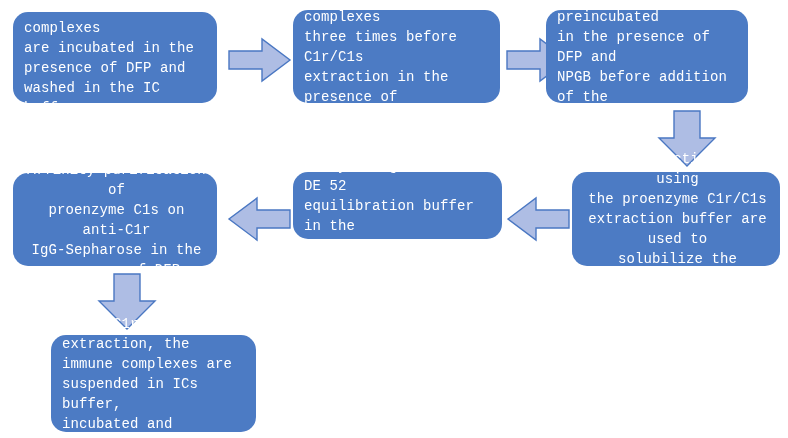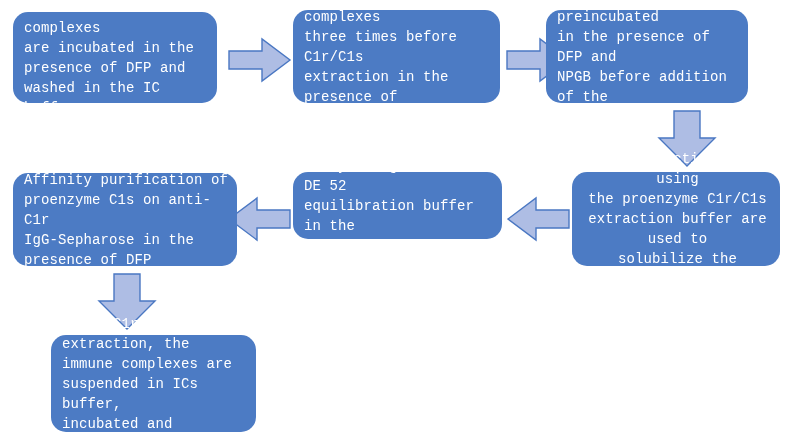--- a/index.html
+++ b/index.html
@@ -95,21 +95,21 @@
     <span class="step-text">The EDTA extracts are
 dialyzed against the DE 52
 equilibration buffer in the
 presence of DFP and NPGB</span>
   </div>
 
   <svg class="arrow" style="left:227px; top:196px;" width="64" height="46" viewBox="0 0 64 46">
     <polygon points="63,14 30,14 30,2 2,23 30,44 30,32 63,32"></polygon>
   </svg>
 
-  <div class="step-box" style="left:13px; top:173px; width:224px; height:93px;">
+  <div class="step-box" style="left:13px; top:173px; width:204px; height:93px;text-align:center;">
     <span class="step-text">Affinity purification of
 proenzyme C1s on anti-C1r
 IgG-Sepharose in the
 presence of DFP</span>
   </div>
 
   <svg class="arrow" style="left:97px; top:273px;" width="60" height="58" viewBox="0 0 60 58">
     <polygon points="17,1 43,1 43,28 58,28 30,56 2,28 17,28"></polygon>
   </svg>
 

